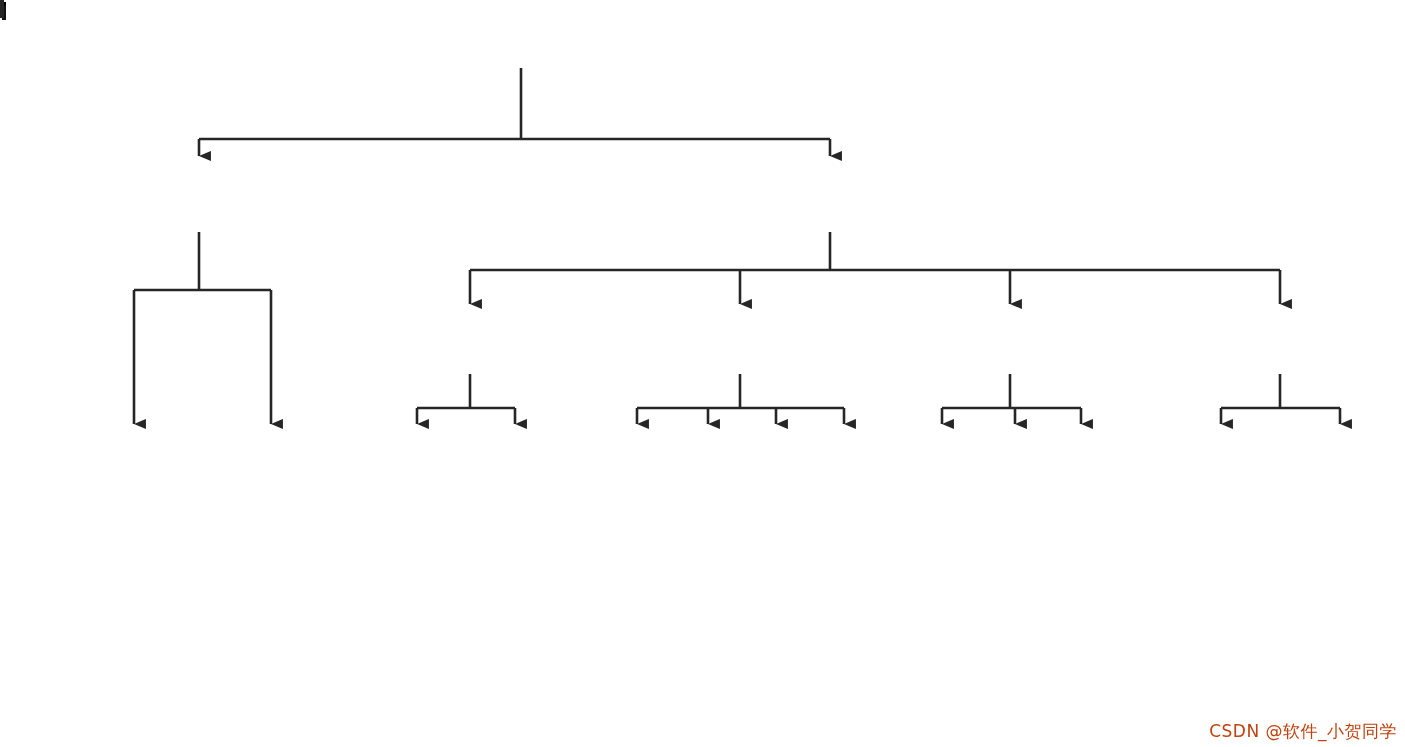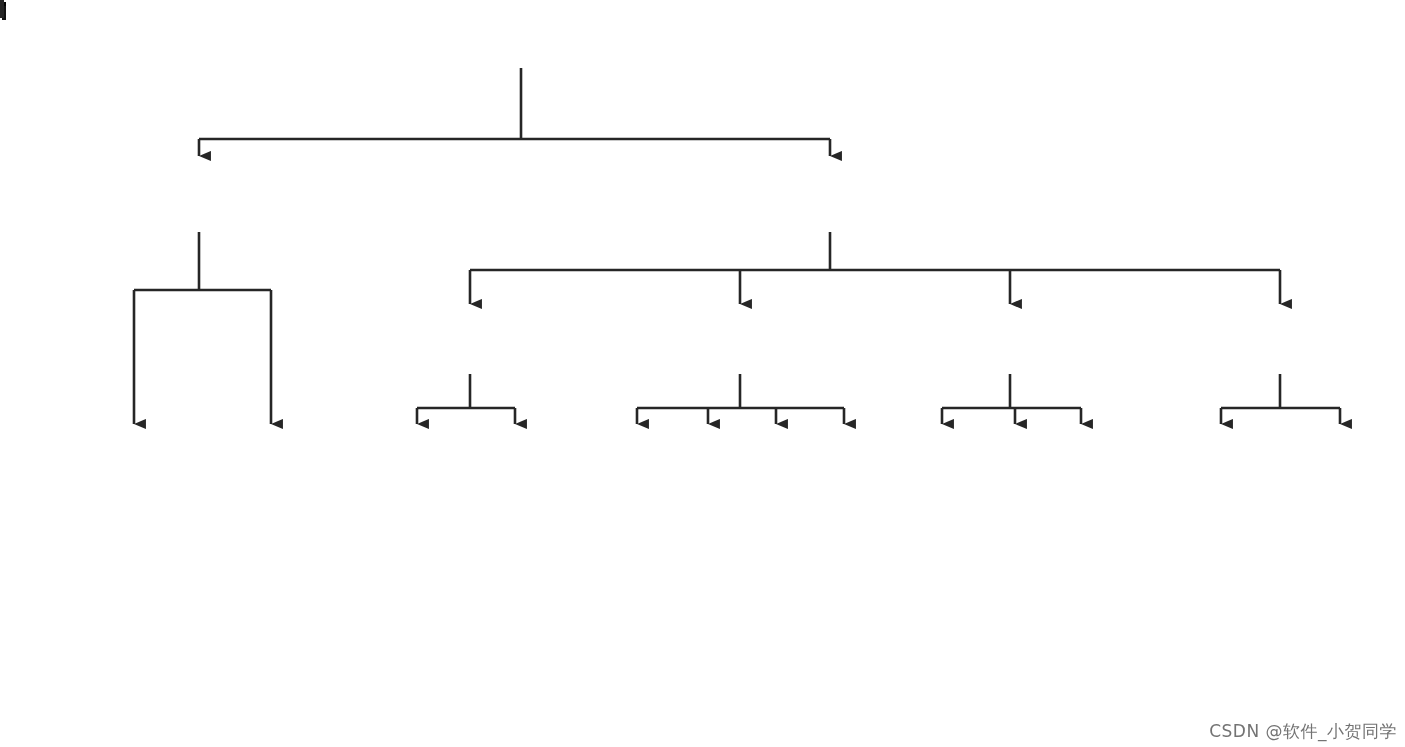--- a/index.html
+++ b/index.html
@@ -57,21 +57,21 @@
     font-size: 21px;
     line-height: 1.12;
     letter-spacing: 2px;
     white-space: nowrap;
   }
   #watermark {
     position: absolute;
     right: 8px;
     bottom: 4px;
     font-size: 17px;
-    color: #737373;
+    color: #c2410c;
     letter-spacing: 0.5px;
     z-index: 5;
     white-space: nowrap;
   }
 </style>
 </head>
 <body>
 
 <div id="canvas">
 

